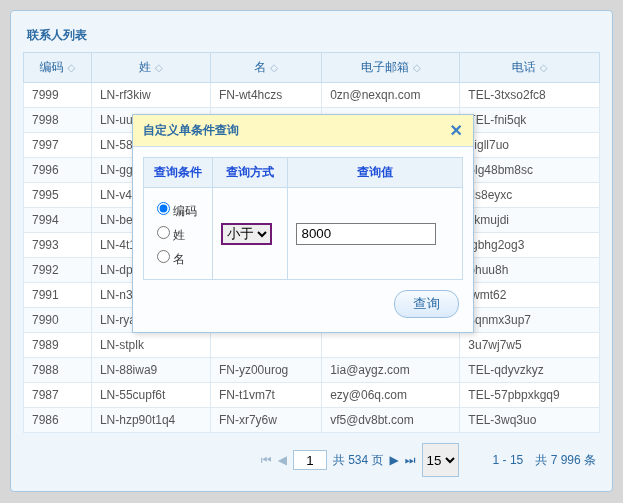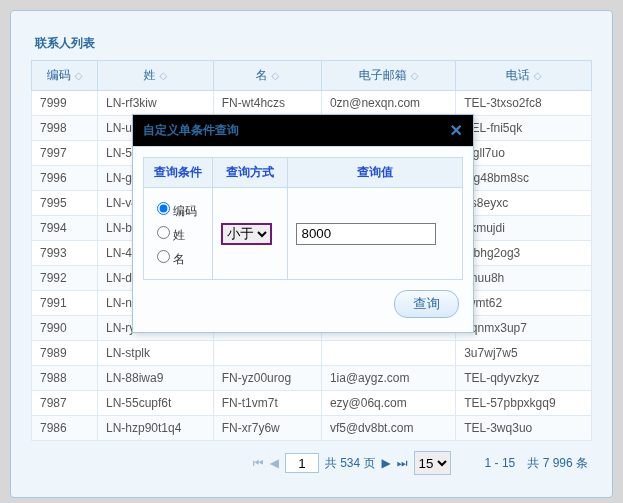--- a/index.html
+++ b/index.html
@@ -1,28 +1,28 @@
 <!DOCTYPE html>
 <html><head>
 <meta charset="utf-8">
 <style>
 body{margin:0;padding:10px;font-family:Arial,sans-serif;font-size:12px;background:#d7d7d7;color:#333}
-.panel{background:#eef5fb;border:1px solid #a7c7e0;border-radius:4px;padding:20px}
+.panel{background:#eef5fb;border:1px solid #a7c7e0;border-radius:4px;padding:12px}
 .panel-title{color:#2b6aa3;font-weight:bold;padding:4px 4px 8px}
 table.data{width:100%;border-collapse:collapse;background:#fff}
 table.data th{background:#eaf2fa;border:1px solid #c7dced;padding:6px 8px;color:#2b6aa3;font-weight:normal;text-align:center;position:relative}
 table.data td{border:1px solid #dde9f3;padding:5px 8px;color:#555}
 table.data tr:nth-child(even) td{background:#f7fbfe}
 .pager{display:flex;justify-content:flex-end;align-items:center;gap:6px;padding:10px 4px 2px;color:#2b6aa3}
 .pager .arrow{color:#9fb9cf;cursor:pointer;user-select:none}
 .pager input.page{width:28px;text-align:center;border:1px solid #a7c7e0;background:#fff;height:16px}
-.pager select{border:1px solid #a7c7e0;background:#eee;height:24px}
+.pager select{border:1px solid #a7c7e0;background:#eee;height:34px}
 .pager .summary{margin-left:28px}
 .overlay{position:absolute;left:132px;top:114px;width:340px;background:#fbfdff;border:1px solid #a7c7e0;box-shadow:2px 2px 6px rgba(0,0,0,0.15)}
-.overlay-title{background:#000000;color:#2b6aa3;font-weight:bold;padding:6px 10px;display:flex;justify-content:space-between;align-items:center;border-bottom:1px solid #c7dced}
+.overlay-title{background:#fef9c3;color:#2b6aa3;font-weight:bold;padding:6px 10px;display:flex;justify-content:space-between;align-items:center;border-bottom:1px solid #c7dced}
 .overlay-close{color:#3b7fc4;font-size:16px;cursor:pointer;font-weight:bold}
 .overlay-body{padding:10px}
 .q{width:100%;border-collapse:collapse}
 .q th{background:#eaf2fa;border:1px solid #c7dced;padding:6px;color:#1d4ed8;}
 .q td{border:1px solid #c7dced;padding:8px;vertical-align:top}
 .radio-col label{display:block;margin:3px 0;color:#333}
 select.op{border:2px solid #701a75;background:#eee;height:22px}
 input.val{width:130px;border:1px solid #7a7a7a;height:18px;padding:1px 4px}
 .q-footer{text-align:right;padding:10px 4px 4px}
 .btn-primary{background:linear-gradient(#f7fbff,#dbeafa);border:1px solid #9cc1e0;color:#2b6aa3;padding:4px 18px;cursor:pointer;border-radius:13px}

